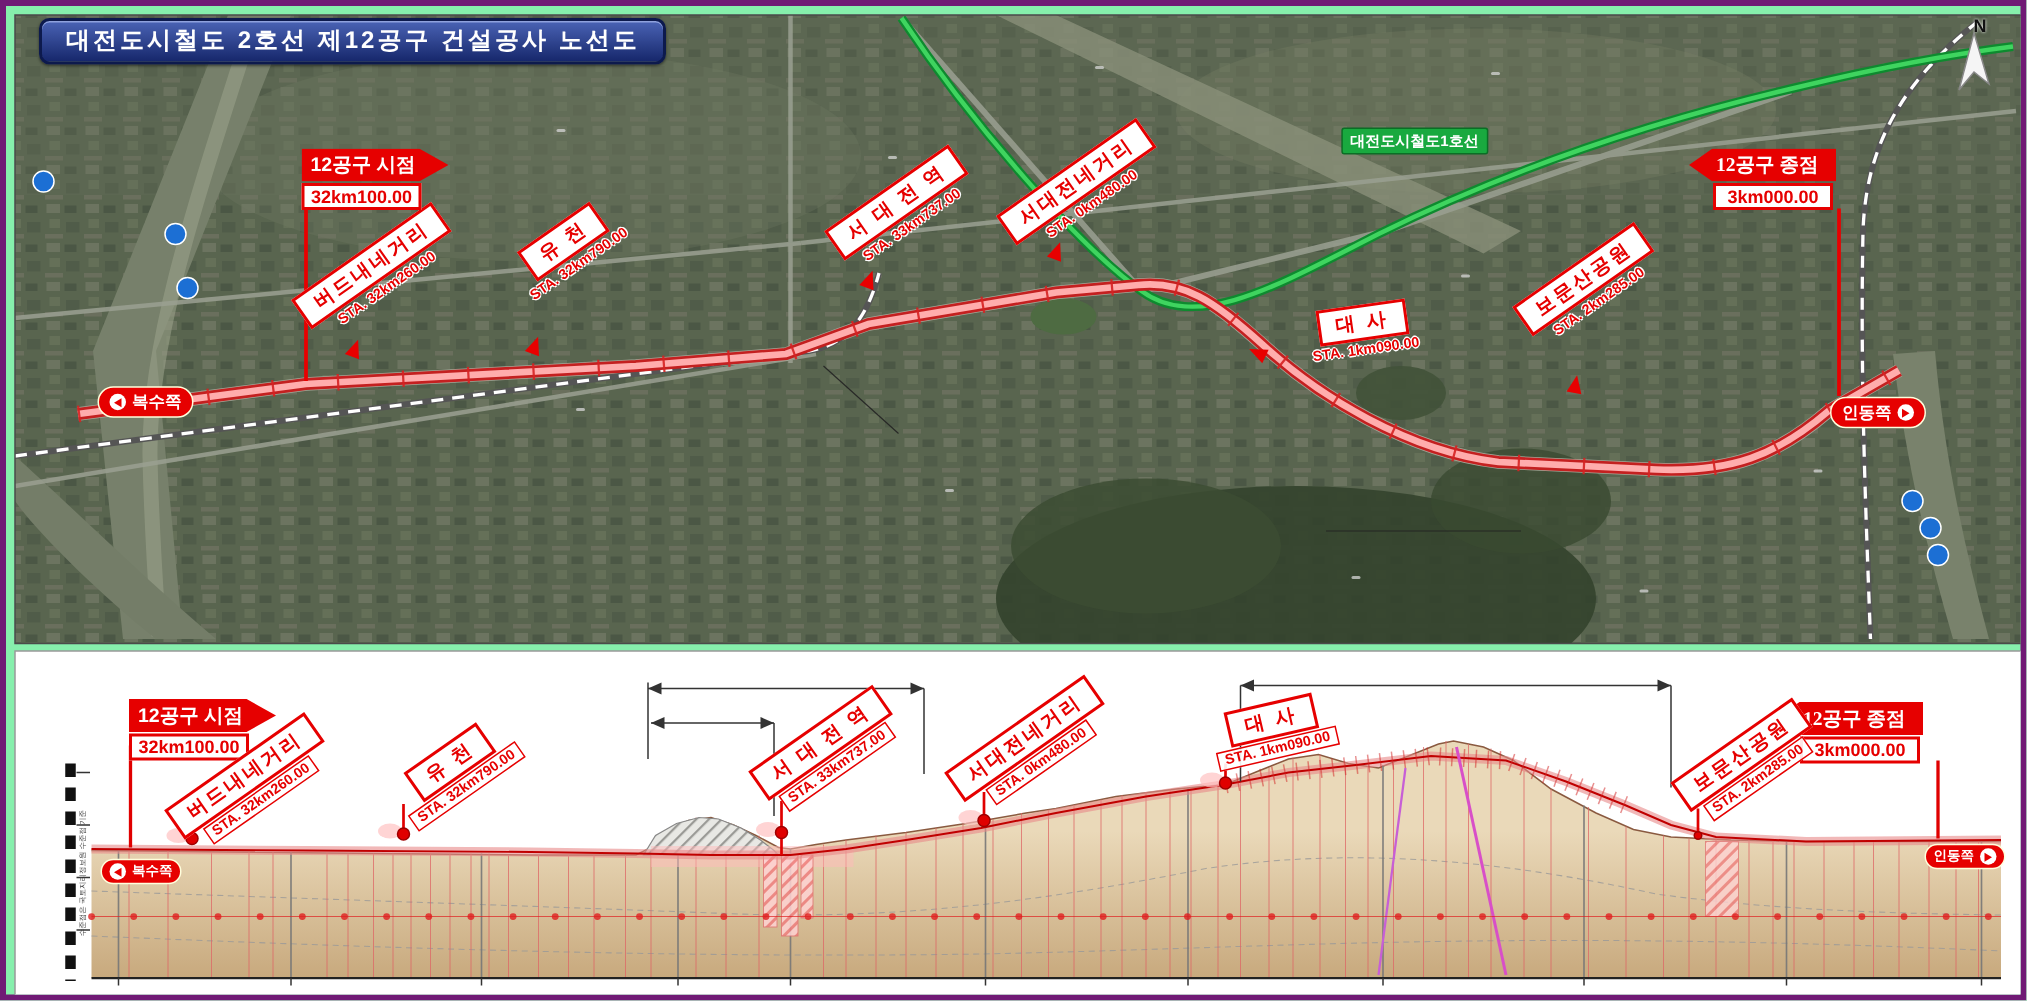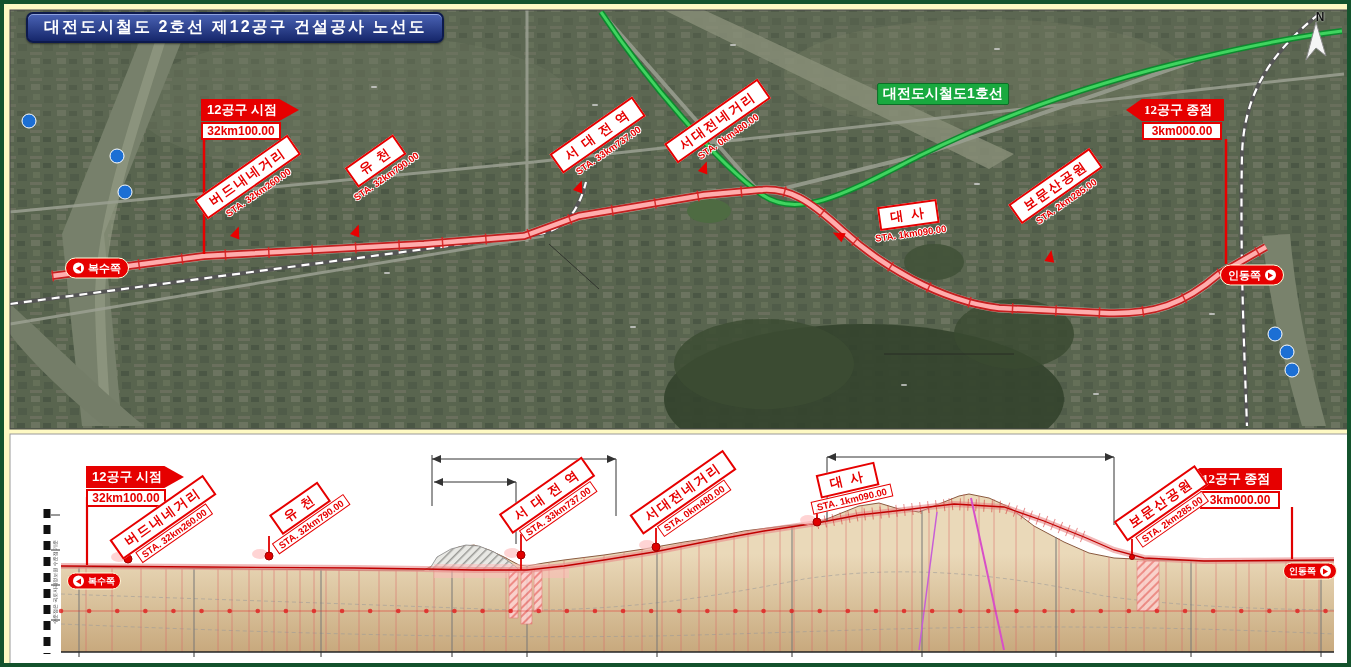--- a/index.html
+++ b/index.html
@@ -1,16 +1,16 @@
 <!DOCTYPE html>
 <html><head>
 <meta charset="utf-8">
 <style>
   html,body{margin:0;padding:0;background:#e8e8e8;}
-  .frame{position:relative;width:1351px;height:667px;background:#fef9c3;border:4px solid #14532d;
+  .frame{position:relative;width:1351px;height:667px;background:#86efac;border:4px solid #701a75;
          box-sizing:border-box;overflow:hidden;font-family:"Liberation Sans",sans-serif;}
   svg.gfx{position:absolute;left:0;top:0;}
   .overlay{position:absolute;left:0;top:0;width:1351px;height:667px;}
   .overlay > div{position:absolute;}
   .abs{position:absolute;transform:translate(-50%,-50%);white-space:nowrap;}
 
   .title-bar{left:22px;top:8px;background:linear-gradient(#44straight 0%,#1b2f73 100%);
     background:linear-gradient(#4a63b5,#16276b);color:#fff;font-weight:bold;font-size:16px;
     letter-spacing:2px;padding:3px 16px;border:2px solid #0d1a4d;border-radius:7px;
     box-shadow:inset 0 1px 0 #8fa2dd,0 1px 2px rgba(0,0,0,.5);}
@@ -46,21 +46,21 @@
     align-items:center;justify-content:center;}
   .dir-icon::after{content:'';display:block;width:0;height:0;border-top:3px solid transparent;
     border-bottom:3px solid transparent;}
   .dir-icon.pt-left::after{border-right:5px solid #e60000;}
   .dir-icon.pt-right::after{border-left:5px solid #e60000;}
 
   .river-badge{position:absolute;transform:translate(-50%,-50%);width:13px;height:13px;
     border-radius:50%;background:#1c6fd4;border:1px solid #fff;color:#fff;font-size:8px;
     font-weight:bold;display:flex;align-items:center;justify-content:center;}
   .line1-badge{left:939px;top:90px;transform:translate(-50%,-50%);background:#19a93f;
-    border:1px solid #0b6e25;color:#fff;font-size:14px;font-weight:bold;padding:1px 5px;border-radius:2px;white-space:nowrap;}
+    border:1px solid #0b6e25;color:#fff;font-size:10px;font-weight:bold;padding:1px 5px;border-radius:2px;white-space:nowrap;}
   .compass-n{left:1316px;top:13px;transform:translate(-50%,-50%);color:#111;font-weight:bold;
     font-size:12px;text-shadow:0 0 2px #fff;}
 
   .y-label{position:absolute;left:2px;width:34px;text-align:right;transform:translateY(-50%);
     font-size:10px;font-weight:bold;color:#222;}
   .x-tick{position:absolute;top:654px;transform:translate(-50%,-50%);font-size:11px;
     font-weight:bold;color:#222;white-space:nowrap;}
   .grade{position:absolute;transform:translate(-50%,-50%);font-size:11px;font-weight:bold;
     color:#e02020;text-shadow:0 0 2px #fff,0 0 2px #fff;white-space:nowrap;}
   .p-black{position:absolute;transform:translate(-50%,-50%);font-size:10px;font-weight:bold;

